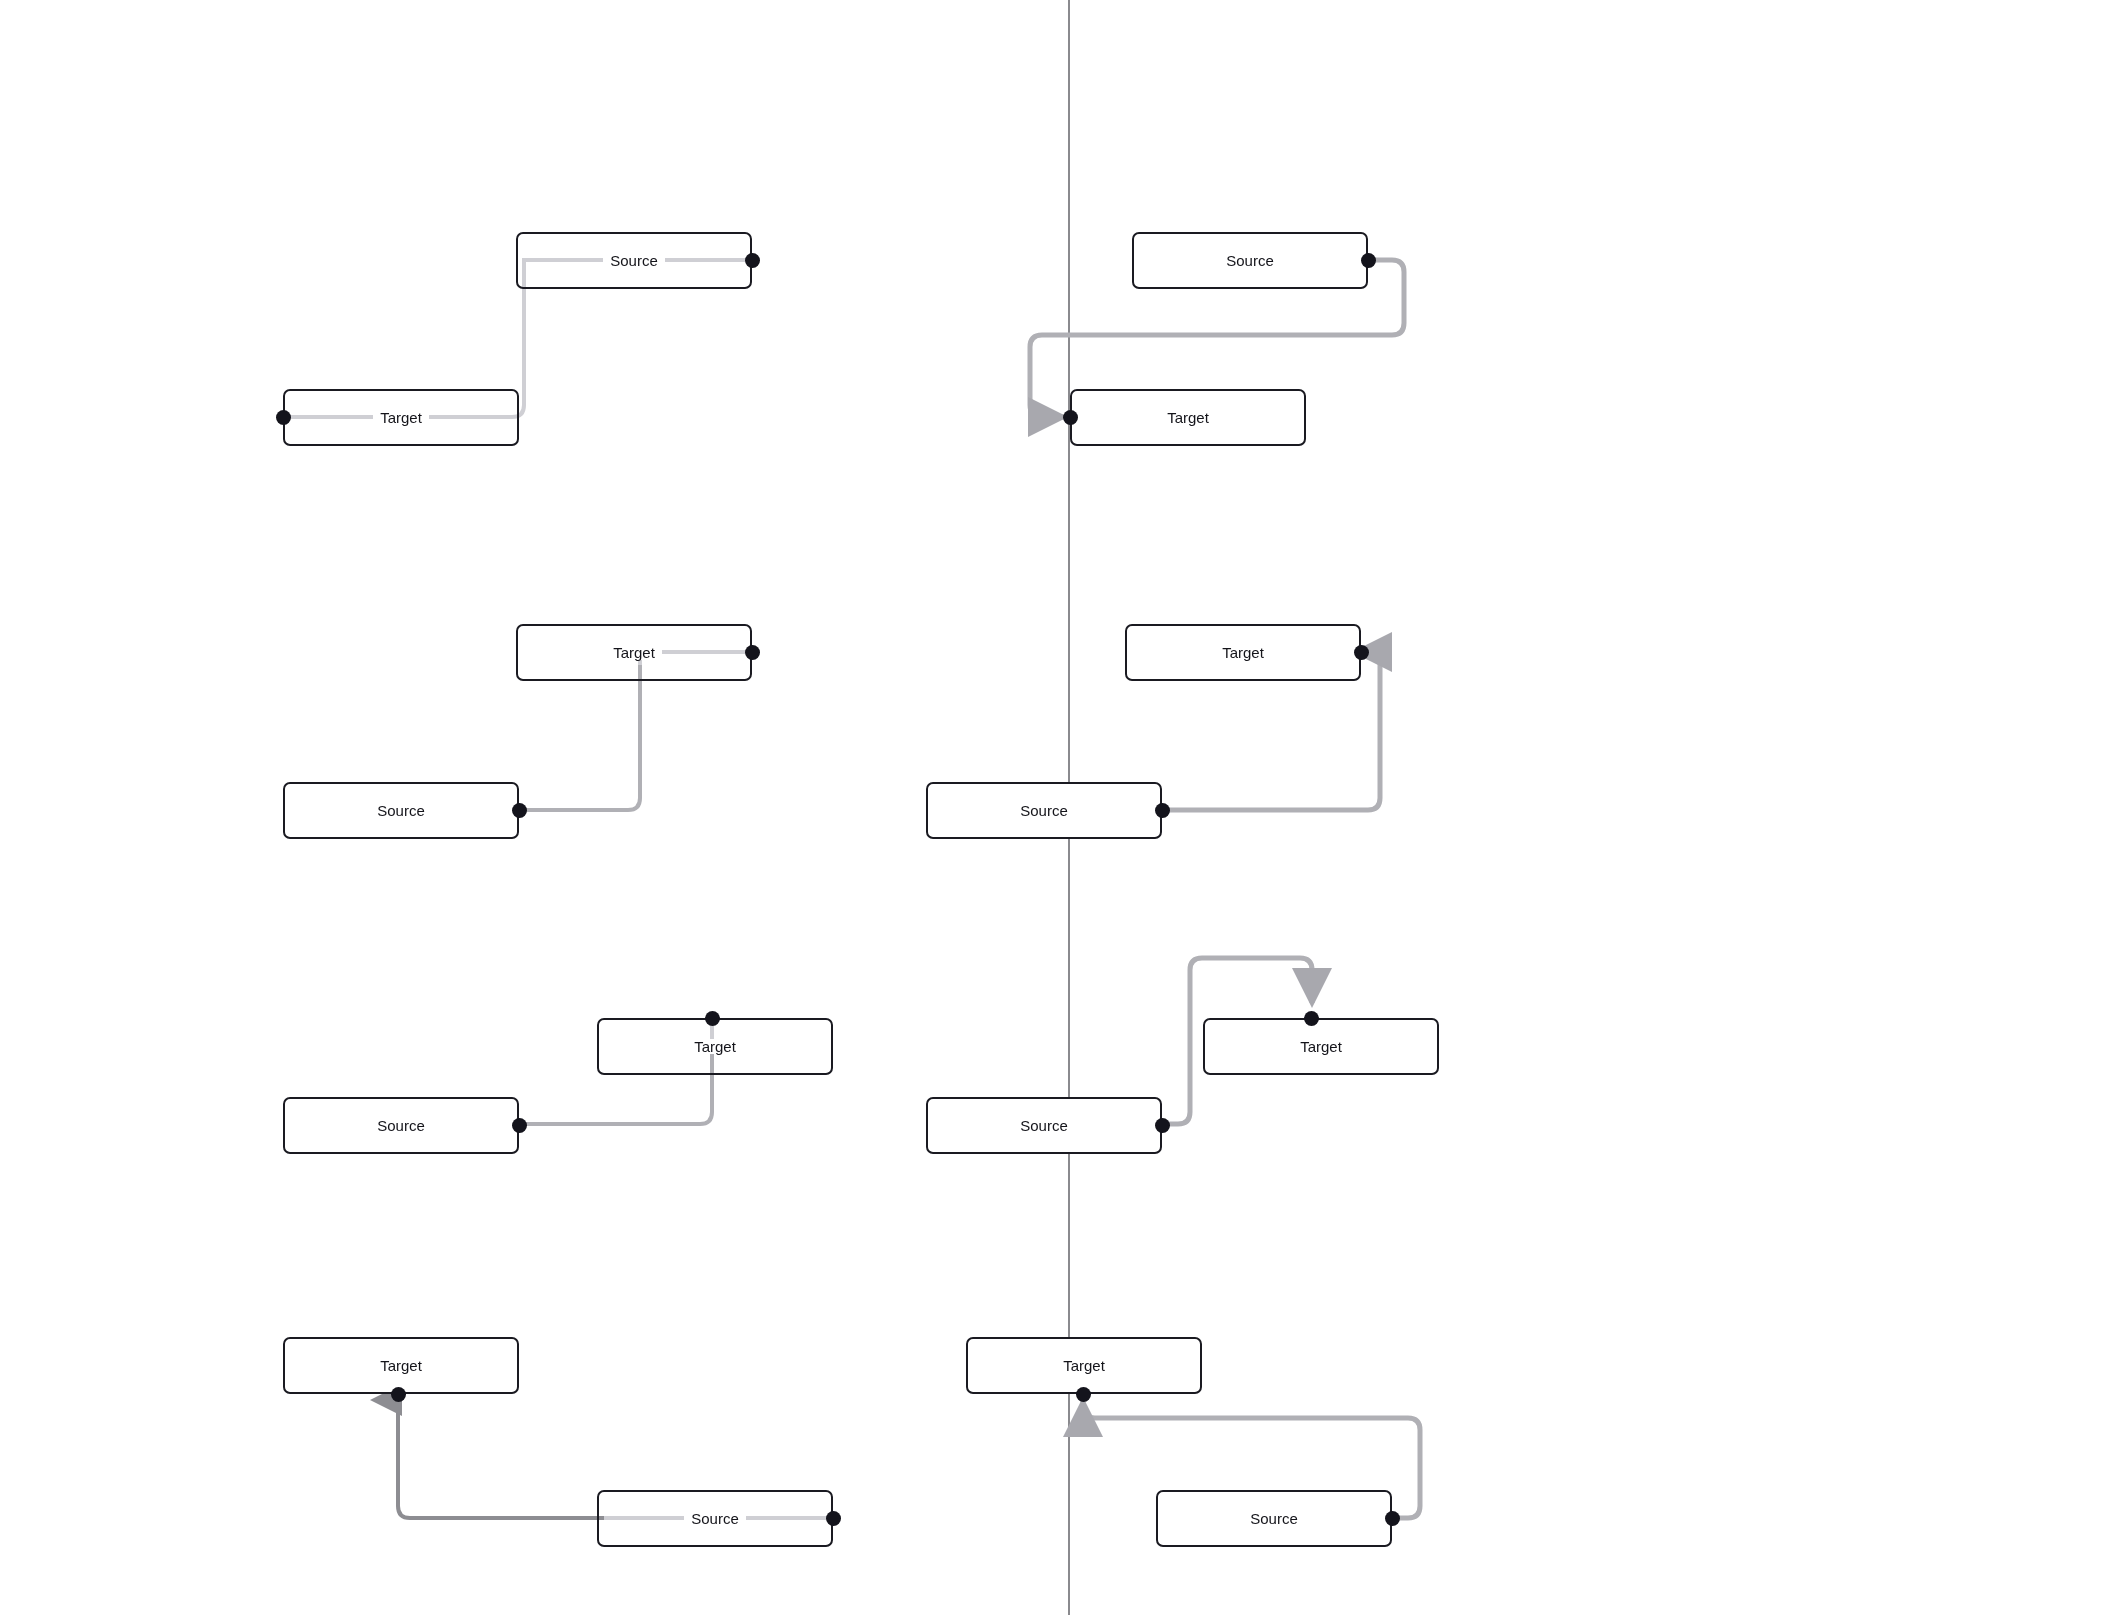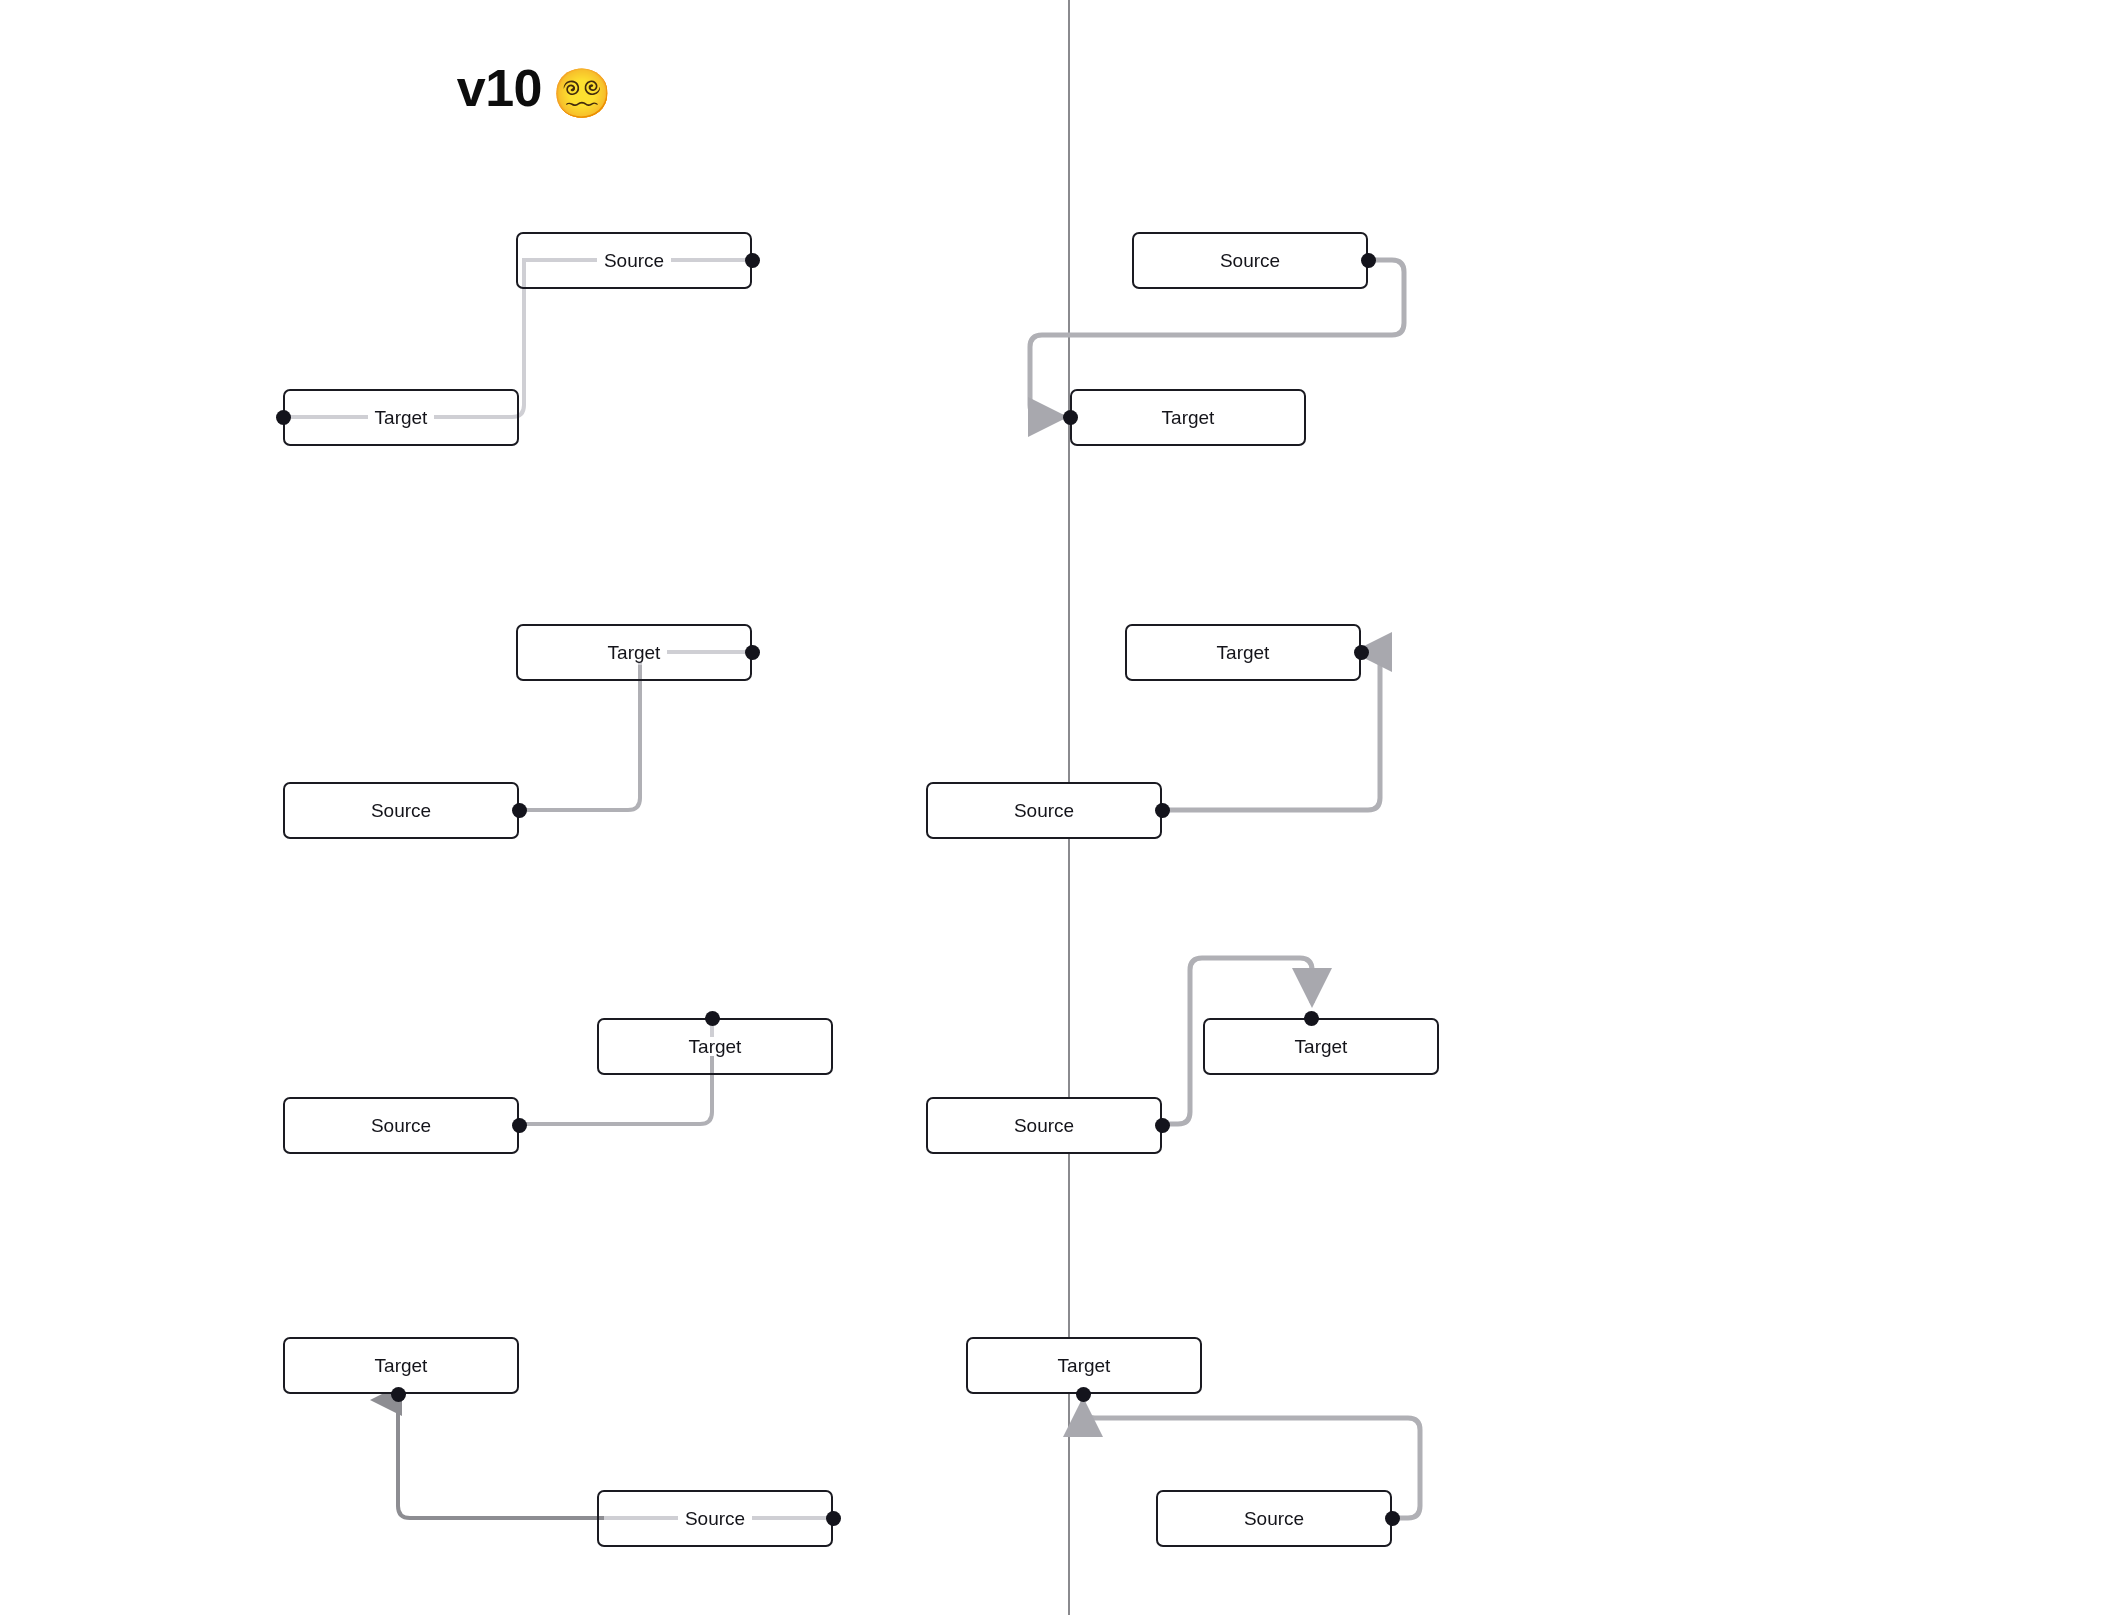--- a/index.html
+++ b/index.html
@@ -73,21 +73,21 @@
     position: absolute;
     box-sizing: border-box;
     width: 236px;
     height: 57px;
     border: 2px solid #1a1a21;
     border-radius: 7px;
     background: #ffffff;
     display: flex;
     align-items: center;
     justify-content: center;
-    font-size: 19px;
+    font-size: 15px;
     color: #14141a;
     z-index: 3;
   }
   .node.behind-edge { z-index: 1; background: transparent; }
   .node.behind-edge .node-label {
     background: #ffffff;
     padding: 0 7px;
   }
   .node-label { line-height: 1; }
 
@@ -102,23 +102,20 @@
 </style>
 </head>
 <body>
 
 <div class="page">
 
   <div class="divider"></div>
 
   <div class="panel panel-left">
 
-    <div class="panel-title">
-      <span>v10</span><span class="emoji">😵‍💫</span>
-    </div>
 
     <div class="canvas">
       <svg viewBox="0 0 1068 1615" preserveAspectRatio="none">
         <defs>
           <marker id="ah-up-l" markerWidth="10" markerHeight="10" refX="5" refY="8" orient="auto">
             <path d="M1,9 L5,1 L9,9 Z" fill="#8d8d92"></path>
           </marker>
         </defs>
 
         <path fill="none" stroke="#cfcfd4" stroke-width="4" d="M 752,260 L 524,260 L 524,405 Q 524,417 512,417 L 283,417"></path>

